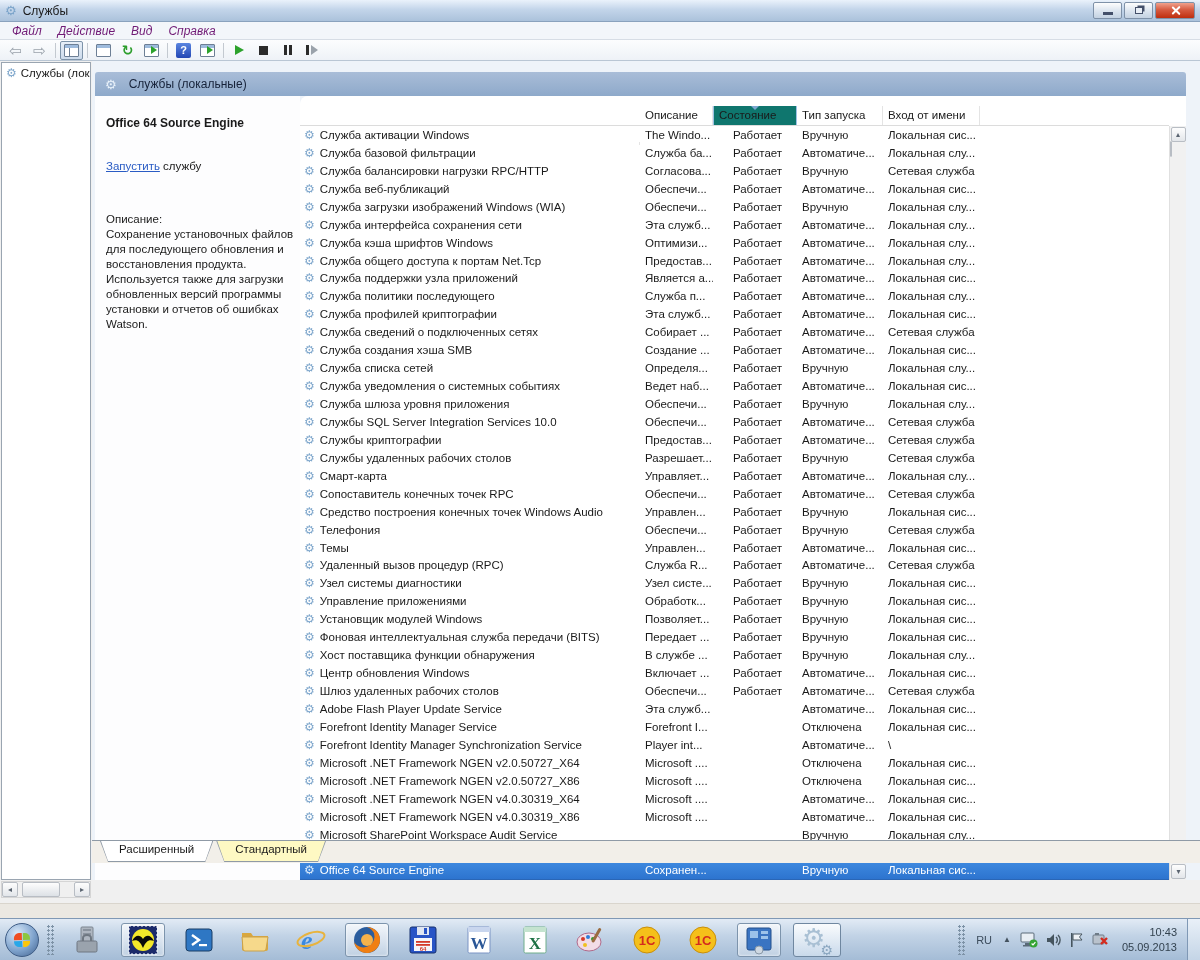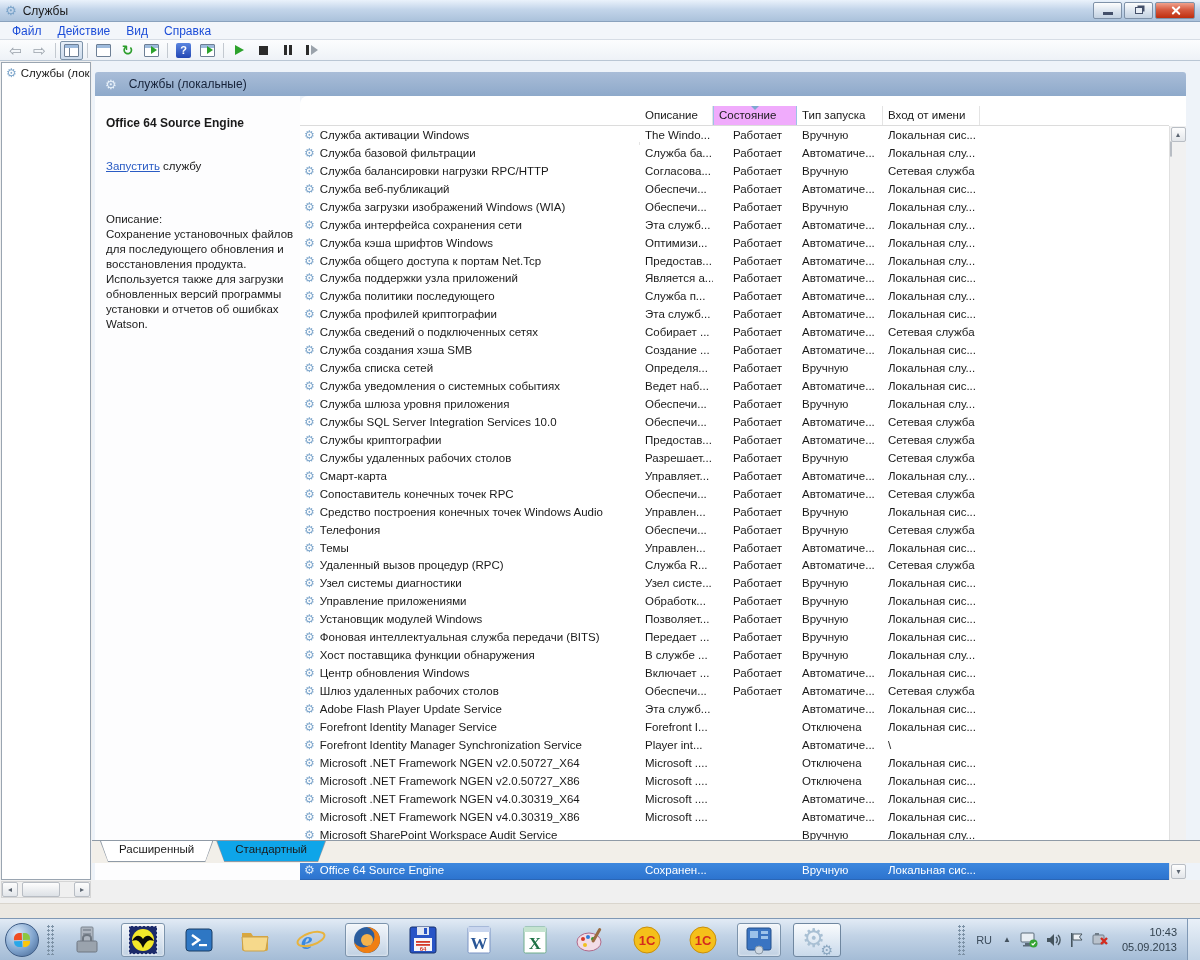--- a/index.html
+++ b/index.html
@@ -18,21 +18,21 @@
   .wbtn.close{width:40px;background:linear-gradient(#f0a18d,#d65b41 45%,#bf2e0e);}
   .glyph-min{width:10px;height:3px;background:#44506a;margin-top:6px;}
   .glyph-rest{width:8px;height:7px;border:1px solid #44506a;background:#e8eef6;box-shadow:2px -2px 0 -0.5px #44506a;}
   .glyph-x{position:relative;width:11px;height:11px;}
   .glyph-x::before,.glyph-x::after{content:"";position:absolute;left:5px;top:0;width:2.4px;height:11px;background:#fff;border-radius:1px;}
   .glyph-x::before{transform:rotate(45deg);} .glyph-x::after{transform:rotate(-45deg);}
 
   
   #menubar{position:absolute;left:0;top:22px;width:1200px;height:18px;background:#f3f6fa;
     border-bottom:1px solid #d7dde5;display:flex;align-items:center;padding-left:4px;}
-  .menu-item{padding:1px 8px;color:#1d4ed8;}
+  .menu-item{padding:1px 8px;color:#701a75;font-style:italic;}
 
   
   #toolbar{position:absolute;left:0;top:40px;width:1200px;height:21px;
     background:linear-gradient(#fcfdfe,#eef2f7);border-bottom:1px solid #b9c6d4;
     display:flex;align-items:center;padding-left:4px;gap:1px;}
   .tbtn{width:23px;height:19px;display:flex;align-items:center;justify-content:center;border:1px solid transparent;border-radius:2px;}
   .tbtn.pressed{border:1px solid #7d93a9;background:linear-gradient(#e7eff8,#cddbec);}
   .tsep{width:1px;height:15px;background:#c3c9d0;margin:0 3px;}
   .arr-gray{color:#9aa2ab;font-size:15px;line-height:1;}
   .refresh-ico{color:#2d9e2d;font-weight:bold;font-size:14px;line-height:1;}
@@ -69,41 +69,41 @@
   .svc-title{font-weight:bold;font-size:12px;margin-bottom:27px;}
   .start-line{margin-bottom:38px;}
   .link{color:#2a5cc4;text-decoration:underline;}
   .desc-label{margin-bottom:1px;}
   .desc-text{width:190px;}
 
   #list{position:absolute;left:300px;top:96px;width:886px;height:784px;background:#fff;border-radius:8px 0 0 0;}
   #lheader{position:absolute;left:0;top:10px;width:869px;height:20px;display:flex;border-bottom:1px solid #dcdcdc;background:#fff;font-size:11.5px;}
   .hcell{padding:3px 0 0 5px;border-right:1px solid #e4e4e4;white-space:nowrap;overflow:hidden;position:relative;}
   .hc0{width:340px;padding-left:10px;margin-top:36px;} .hc1{width:73px;} .hc2{width:84px;} .hc3{width:86px;} .hc4{width:97px;} .hc5{flex:1;border-right:none;}
-  .hcell.sorted{background:#f0abfc;border-left:1px solid #9cc2e5;border-right:1px solid #9cc2e5;}
+  .hcell.sorted{background:#0f766e;border-left:1px solid #9cc2e5;border-right:1px solid #9cc2e5;}
   .sort-glyph{position:absolute;left:50%;top:0;margin-left:-4px;width:0;height:0;
     border-left:4px solid transparent;border-right:4px solid transparent;border-top:4px solid #7da7d0;}
   #rows{position:absolute;left:0;top:30px;width:869px;height:754px;overflow:hidden;font-size:11.5px;}
   .srow{height:17.95px;display:flex;align-items:center;white-space:nowrap;}
   .cell{overflow:hidden;white-space:nowrap;padding-left:5px;}
   .c0{width:340px;display:flex;align-items:center;gap:5px;padding-left:4px;}
   .c1{width:73px;} .c2{width:84px;text-align:center;} .c3{width:86px;} .c4{width:97px;}
   .srow.sel{background:linear-gradient(#3f8ae0,#2d74cf);color:#fff;outline:1px solid #2a66b6;}
   .srow.sel .gear{color:#d8e9fa;}
 
   #vscroll{position:absolute;right:0;top:30px;width:17px;height:754px;background:#f1f1f1;border-left:1px solid #e0e0e0;}
   #vscroll .sbtn{width:15px;margin:1px auto 0;}
   #vscroll .vthumb{width:13px;height:210px;margin:3px auto 0;background:linear-gradient(90deg,#fdfdfd,#dfe3e8);border:1px solid #b8bdc4;border-radius:2px;}
   #vscroll .sbtn.down{position:absolute;bottom:1px;left:1px;}
 
   
   #tabs-row{position:absolute;left:92px;top:840px;width:1108px;height:23px;background:#f2efe9;border-top:1px solid #8f9aa6;display:flex;padding-left:8px;}
   .tabb{height:21px;margin-right:3px;clip-path:polygon(0 0,100% 0,calc(100% - 8px) 100%,8px 100%);background:#8f9aa6;padding:0;position:relative;}
   .tab{height:20px;margin:0 1px 1px 1px;clip-path:polygon(0 0,100% 0,calc(100% - 7px) 100%,7px 100%);
-    background:#0ea5e9;display:flex;align-items:flex-start;justify-content:center;padding:2px 18px 0;font-size:11.5px;}
+    background:#fef9c3;display:flex;align-items:flex-start;justify-content:center;padding:2px 18px 0;font-size:11.5px;}
   .tabb.active .tab{background:#fff;}
   #bottom-strip{position:absolute;left:0;top:903px;width:1200px;height:15px;background:#ebe8e2;border-top:1px solid #d9d5cd;}
 
   
   #taskbar{position:absolute;left:0;top:918px;width:1200px;height:42px;
     background:linear-gradient(#e2ebf5,#c2d3e6 40%,#a4bcd6);border-top:1px solid #7f98b5;
     display:flex;align-items:center;}
   #start-orb{width:34px;height:34px;margin-left:5px;border-radius:50%;
     background:radial-gradient(circle at 35% 30%,#dcebfa,#7fa3cd 55%,#41618e);
     border:1px solid #3e5c85;display:flex;align-items:center;justify-content:center;}

